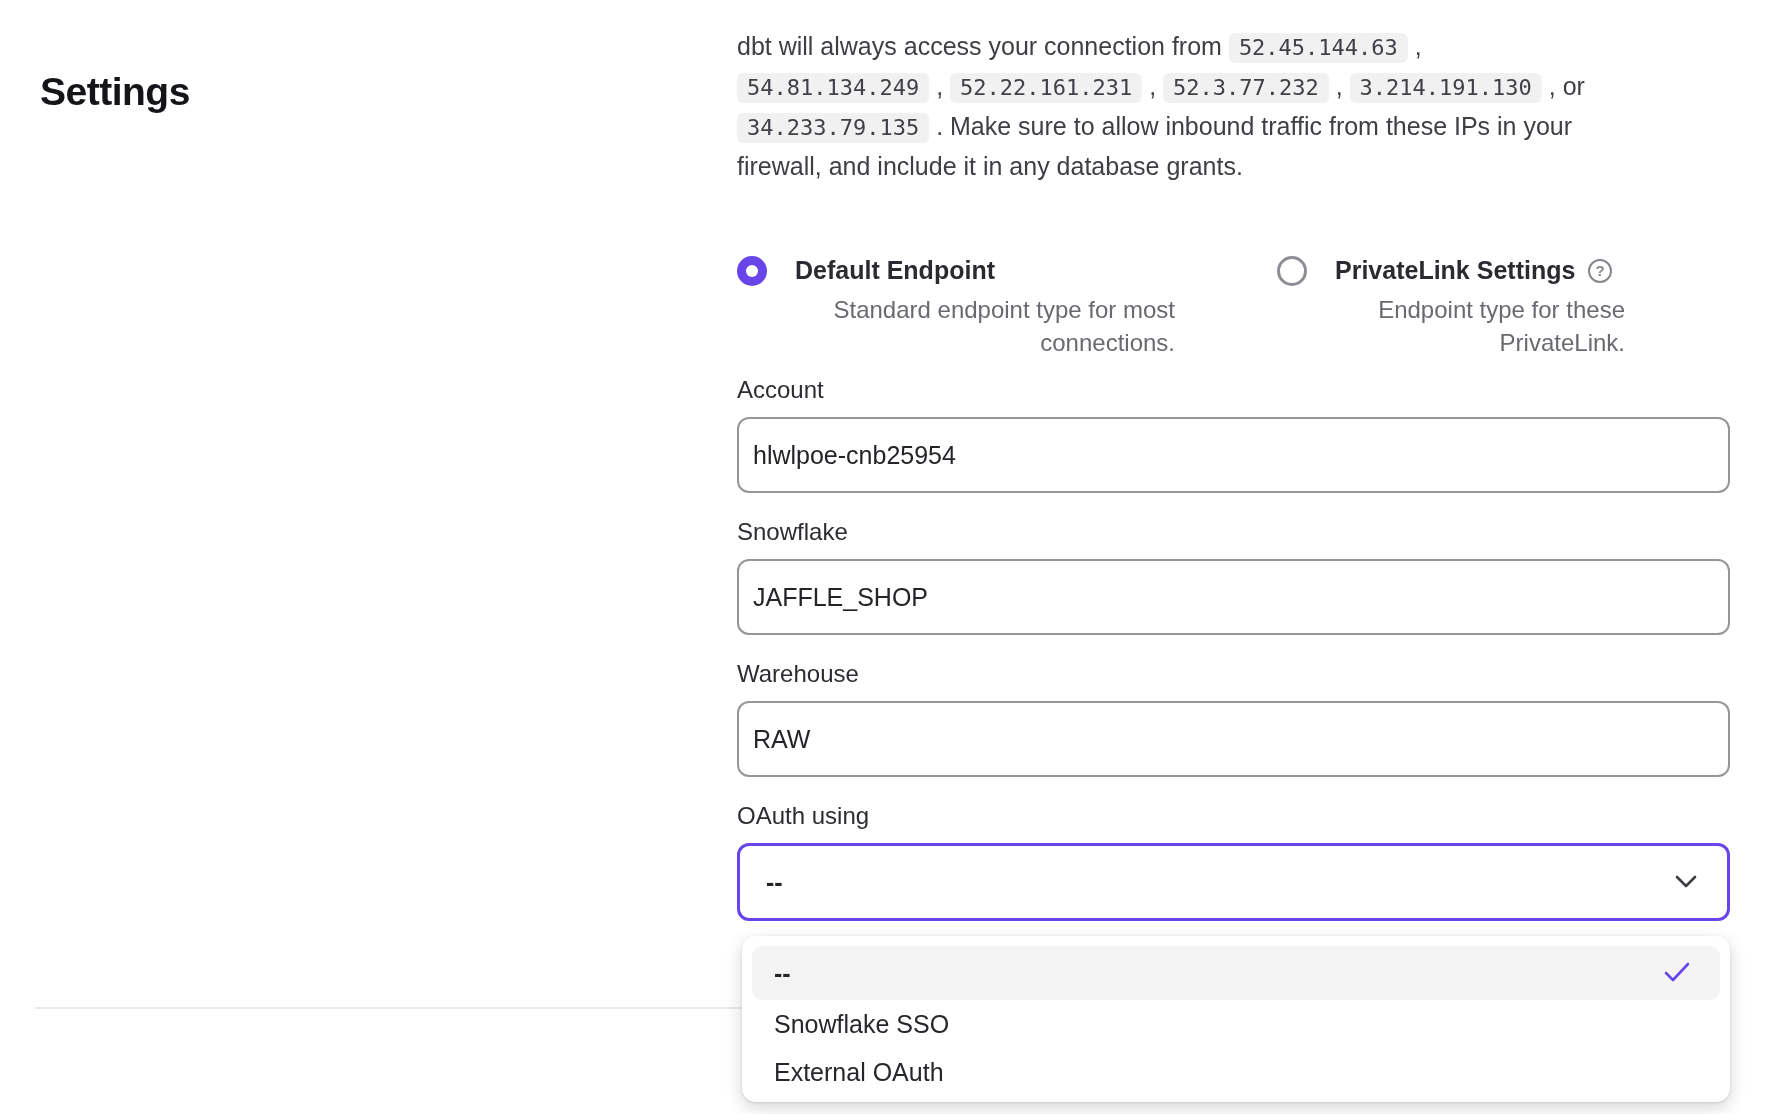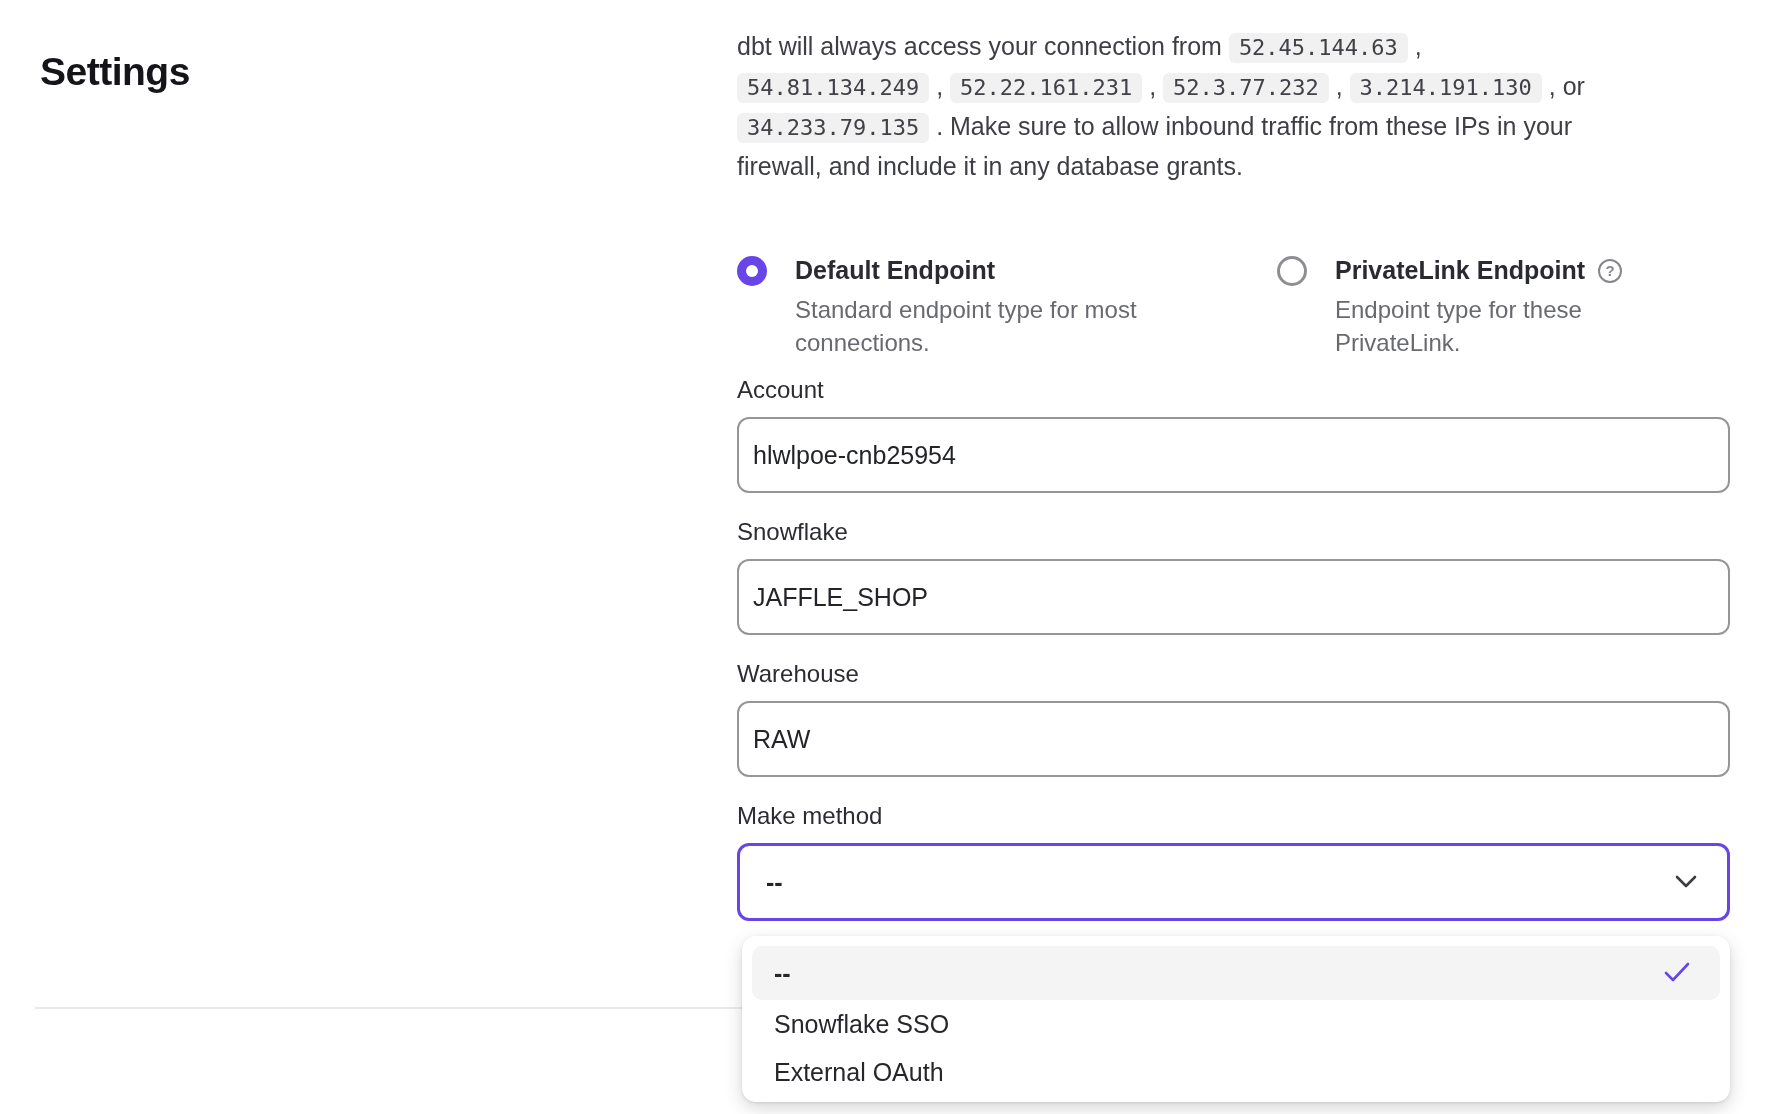--- a/index.html
+++ b/index.html
@@ -9,36 +9,36 @@
     --chip_bg:#F1F1F2;
     --highlight_bg:#F4F4F5;
   }
   *{box-sizing:border-box;}
   html,body{margin:0;padding:0;}
   body{
     width:1770px;height:1114px;position:relative;overflow:hidden;
     background:#ffffff;font-family:"Liberation Sans",sans-serif;
   }
   .page-title{
-    position:absolute;left:40px;top:24px;
+    position:absolute;left:40px;top:44px;
     font-size:39px;font-weight:700;letter-spacing:-0.5px;color:#141419;
   }
   .note{
     position:absolute;left:737px;top:27px;width:1005px;
     font-size:25px;line-height:39px;color:#3e3f44;
   }
   .chip{
     font-family:"DejaVu Sans Mono","Liberation Mono",monospace;
     font-size:22px;color:#404146;background:var(--chip_bg);
     border-radius:6px;padding:2px 10px 3px;white-space:nowrap;
   }
   .radio-row{
     position:absolute;left:737px;top:252px;width:1010px;display:flex;
   }
-  .radio-opt{display:flex;gap:28px;}
+  .radio-opt{display:flex;gap:28px;text-align:right;}
   .radio-opt.first{width:540px;flex:none;}
   .radio-circle{
     width:30px;height:30px;border-radius:50%;flex:none;margin-top:4px;
     display:flex;align-items:center;justify-content:center;
   }
   .radio-circle.selected{background:var(--accent);}
   .radio-circle.unselected{border:3px solid #8d8e93;background:#fff;}
   .radio-dot{width:12px;height:12px;border-radius:50%;background:#fff;}
   .radio-label{
     font-size:25px;font-weight:700;color:#2a2b30;line-height:36px;
@@ -98,21 +98,21 @@
         <div class="radio-label">
           <span>Default Endpoint</span>
         </div>
         <div class="radio-desc">Standard endpoint type for most connections.</div>
       </div>
     </div>
     <div class="radio-opt second">
       <span class="radio-circle unselected"></span>
       <div>
         <div class="radio-label">
-          <span>PrivateLink Endpoint</span>
+          <span>PrivateLink Settings</span>
           <svg width="26" height="26" viewBox="0 0 26 26" class="help-icon">
             <circle cx="13" cy="13" r="11" fill="none" stroke="#85878c" stroke-width="2"></circle>
             <text x="13" y="18" text-anchor="middle" font-size="15" fill="#85878c" font-family="&quot;Liberation Sans&quot;,sans-serif">?</text>
           </svg>
         </div>
         <div class="radio-desc">Endpoint type for these PrivateLink.</div>
       </div>
     </div>
   </div>
 
@@ -125,21 +125,21 @@
   <div class="field-label">Snowflake</div>
   <input class="text-input" type="text" value="JAFFLE_SHOP" style="">
 </div>
 
 <div class="field-group warehouse">
   <div class="field-label">Warehouse</div>
   <input class="text-input" type="text" value="RAW" style="">
 </div>
 
 <div class="field-group oauth">
-  <div class="field-label">Make method</div>
+  <div class="field-label">OAuth using</div>
   <div class="select-box">
     <span class="select-value">--</span>
     <svg class="chev" width="22" height="14" viewBox="0 0 22 14">
       <polyline points="2,2 11,11 20,2" fill="none" stroke="#3c3d42" stroke-width="2.6" stroke-linecap="round" stroke-linejoin="round"></polyline>
     </svg>
   </div>
 </div>
 
 <div class="divider"></div>
 

